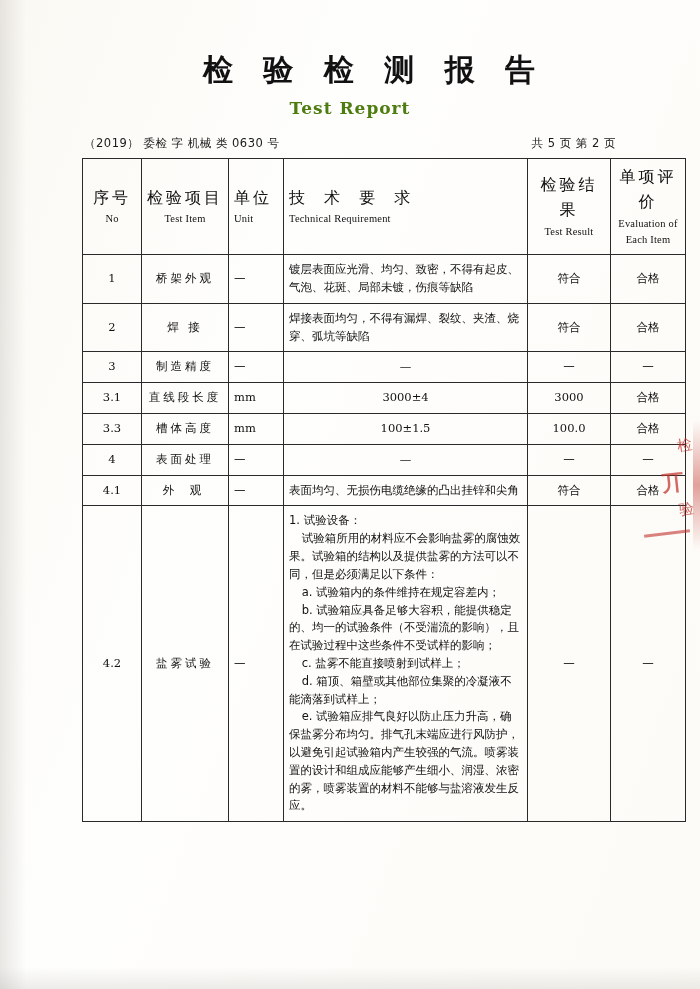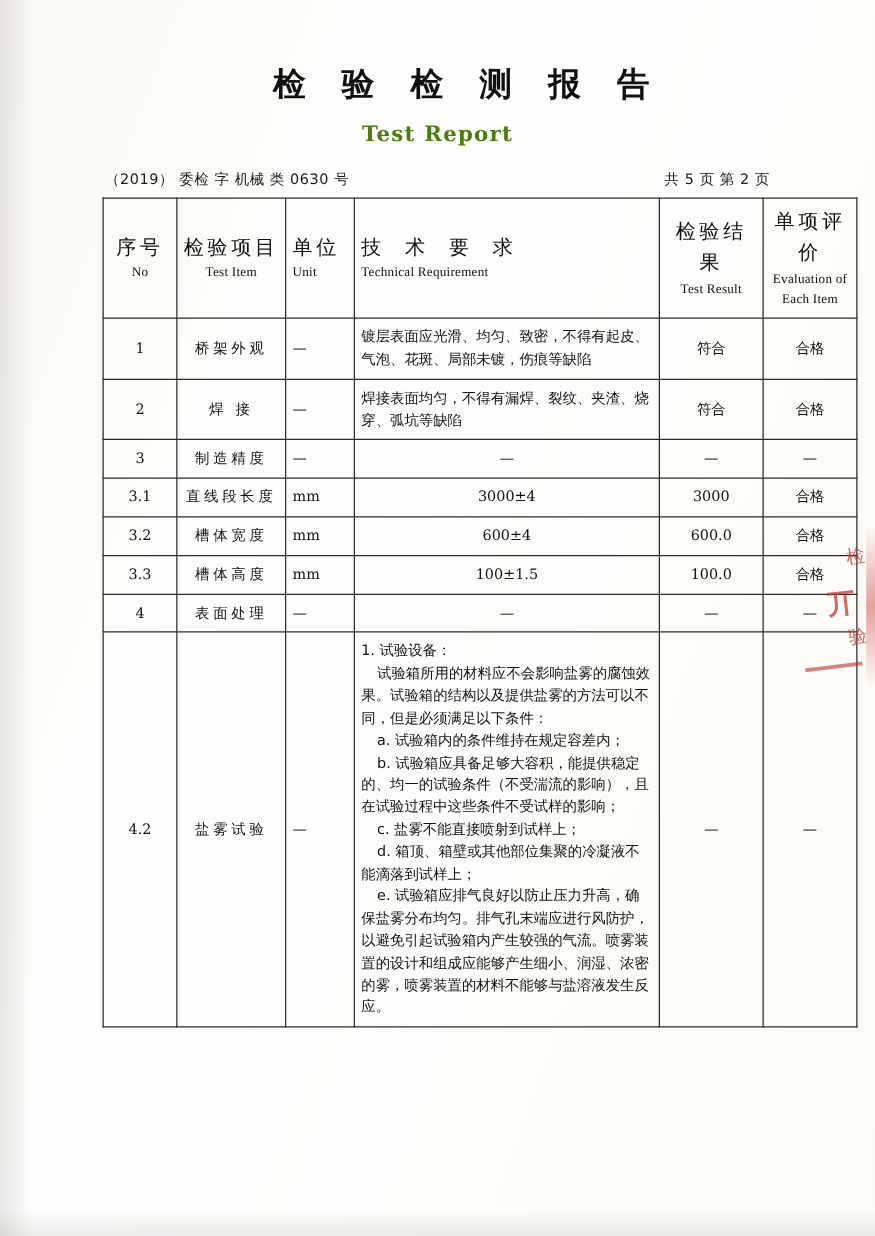--- a/index.html
+++ b/index.html
@@ -28,21 +28,21 @@
       linear-gradient(110deg, rgba(250,248,242,0.9) 0%, rgba(255,255,255,0.4) 35%, rgba(252,250,245,0.8) 100%);
     pointer-events: none;
   }
   .title-cn {
     position: absolute;
     top: 50px;
     left: 0;
     right: 0;
     text-align: center;
     font-family: "DejaVu Serif", serif;
-    font-size: 26px;
+    font-size: 30px;
     font-weight: bold;
     letter-spacing: 10px;
     color: #111;
     padding-left: 48px;
   }
   .title-en {
     position: absolute;
     top: 98px;
     left: 0;
     right: 0;
@@ -247,47 +247,47 @@
 
       <tr>
         <td class="c-no num">3.1</td>
         <td class="c-item spaced1">直线段长度</td>
         <td class="c-unit num">mm</td>
         <td class="c-req req-center">3000±4</td>
         <td class="c-result num">3000</td>
         <td class="c-eval">合格</td>
       </tr>
 
-      <tr>
-        <td class="c-no num">3.2</td>
-        <td class="c-item spaced1">槽体宽度</td>
-        <td class="c-unit num">mm</td>
-        <td class="c-req req-center">600±4</td>
-        <td class="c-result num">600.0</td>
-        <td class="c-eval">合格</td>
-      </tr>
 
       <tr>
         <td class="c-no num">3.3</td>
         <td class="c-item spaced1">槽体高度</td>
         <td class="c-unit num">mm</td>
         <td class="c-req req-center">100±1.5</td>
         <td class="c-result num">100.0</td>
         <td class="c-eval">合格</td>
       </tr>
 
       <tr>
         <td class="c-no num">4</td>
         <td class="c-item spaced1">表面处理</td>
         <td class="c-unit">—</td>
         <td class="c-req req-center">—</td>
         <td class="c-result">—</td>
         <td class="c-eval">—</td>
       </tr>
 
+      <tr>
+        <td class="c-no num">4.1</td>
+        <td class="c-item spaced2">外  观</td>
+        <td class="c-unit">—</td>
+        <td class="c-req req-text">表面均匀、无损伤电缆绝缘的凸出挂锌和尖角</td>
+        <td class="c-result">符合</td>
+        <td class="c-eval">合格</td>
+      </tr>
 
       <tr>
         <td class="c-no num">4.2</td>
         <td class="c-item spaced1">盐雾试验</td>
         <td class="c-unit">—</td>
         <td class="c-req salt-cell">
           <p>1. 试验设备：</p>
           <p class="indent">试验箱所用的材料应不会影响盐雾的腐蚀效果。试验箱的结构以及提供盐雾的方法可以不同，但是必须满足以下条件：</p>
           <p class="indent">a. 试验箱内的条件维持在规定容差内；</p>
           <p class="indent">b. 试验箱应具备足够大容积，能提供稳定的、均一的试验条件（不受湍流的影响），且在试验过程中这些条件不受试样的影响；</p>

